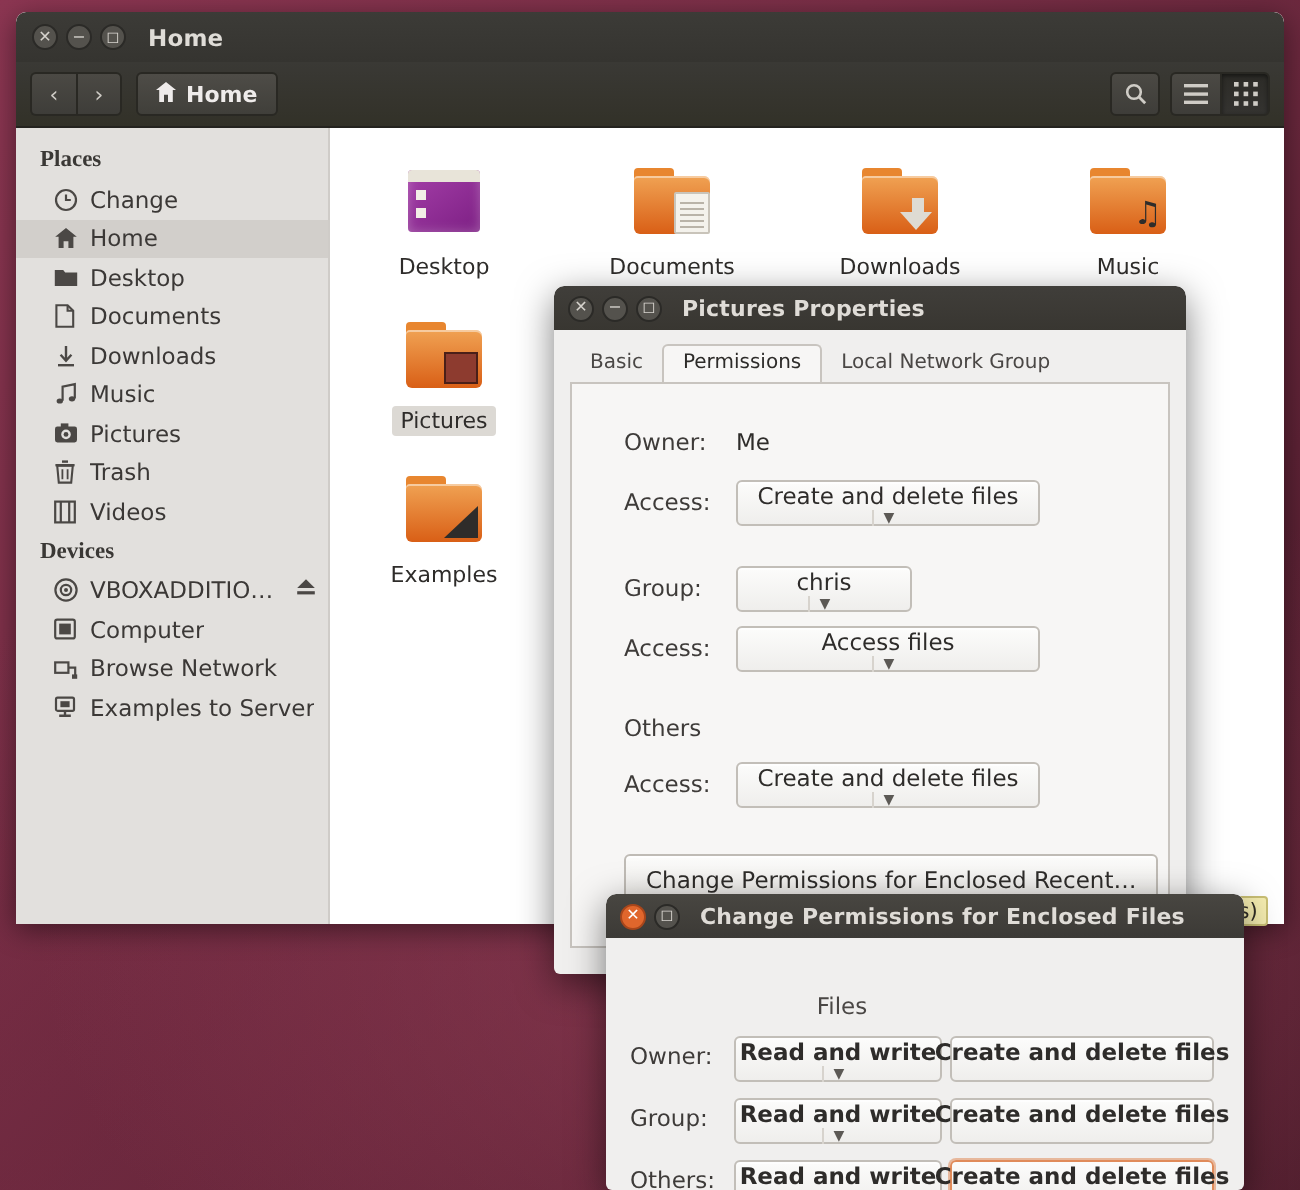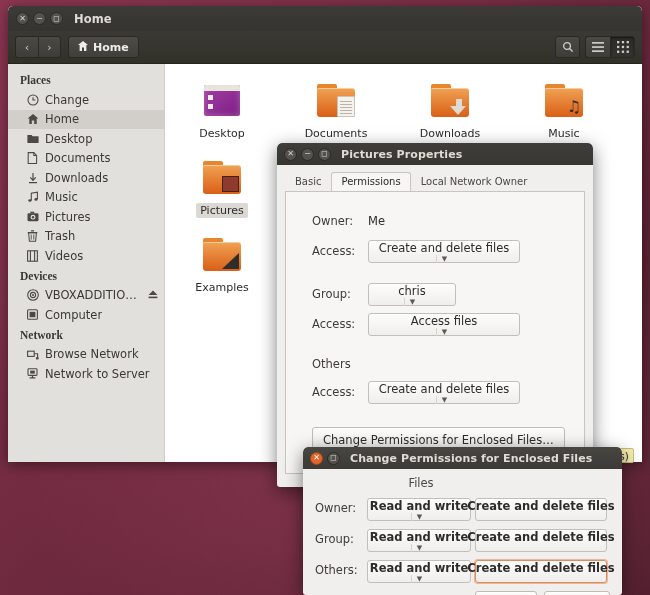--- a/index.html
+++ b/index.html
@@ -269,21 +269,21 @@
     box-shadow: 0 1px 0 rgba(255,255,255,.75) inset;
   }
   .group-head { padding-left: 26px; font-size: 11.5px; color: #3e3b39; height: 26px; display: flex; align-items: center; text-align: right; }
 
   
   #chperm { left: 303px; top: 447px; width: 319px; height: 148px; }
   #chperm .dlg-title { background: linear-gradient(#484641, #3c3a36); }
   .cp-body { padding: 7px 12px 0 12px; }
   .cp-headrow { display: flex; font-size: 11.5px; color: #4a4745; font-weight: normal; }
   .cp-headrow .sp { width: 52px; }
-  .cp-headrow .h { width: 108px; text-align: center; }
+  .cp-headrow .h { width: 108px; text-align: center; margin-top: 20px; }
   .cp-headrow .h2 { width: 132px; text-align: center; }
   .cp-row { display: flex; align-items: center; margin-top: 5px; }
   .cp-row .lbl { width: 52px; font-size: 11.5px; color: #3e3b39; }
   .cp-row .c1 { width: 104px; }
   .cp-row .c2 { width: 132px; margin-left: 4px; }
   .cp-row .combo { width: 100%; justify-content: space-between; font-weight: bold; }
   .cp-actions { display: flex; justify-content: flex-end; gap: 7px; padding: 8px 12px 0 12px; }
   .cp-actions .btn { min-width: 62px; }
 
   
@@ -482,42 +482,41 @@
         <div class="sb-item">
           <span class="sb-ico">
             <svg width="11" height="11" viewBox="0 0 11 11">
                 <rect x="0.6" y="0.8" width="9.8" height="9.4" rx="1" fill="none" stroke="#4b4845" stroke-width="1.1"></rect>
                 <rect x="2.6" y="2.8" width="5.8" height="5.4" fill="#4b4845"></rect>
               </svg>
           </span>
           <span class="sb-label">Computer</span>
         </div>
 
-        <div class="sb-head">Network</div>
 
         <div class="sb-item">
           <span class="sb-ico">
             <svg width="12" height="11" viewBox="0 0 12 11">
                 <rect x="0.6" y="2.2" width="6.6" height="5.2" fill="none" stroke="#4b4845" stroke-width="1.1"></rect>
                 <path d="M7.2 4.8 H10.6 V8.8" fill="none" stroke="#4b4845" stroke-width="1.1"></path>
                 <rect x="9" y="8.2" width="2.6" height="2.2" fill="#4b4845"></rect>
               </svg>
           </span>
           <span class="sb-label">Browse Network</span>
         </div>
 
         <div class="sb-item">
           <span class="sb-ico">
             <svg width="11" height="11" viewBox="0 0 11 11">
                 <rect x="1" y="0.8" width="9" height="6.6" rx="0.8" fill="none" stroke="#4b4845" stroke-width="1.1"></rect>
                 <rect x="3.2" y="2.6" width="4.6" height="3" fill="#4b4845"></rect>
                 <path d="M5.5 7.4 V9.2 M2.6 9.9 H8.4" stroke="#4b4845" stroke-width="1.2"></path>
               </svg>
           </span>
-          <span class="sb-label">Network to Server</span>
+          <span class="sb-label">Examples to Server</span>
         </div>
       </div>
 
       <div class="iconview">
 
         <div class="icon-row">
           <div class="icon-cell">
             <div class="icon-art">
               <div class="deskicon">
                   <div class="bar"></div>
@@ -640,21 +639,21 @@
         <div class="wb">✕</div>
         <div class="wb">−</div>
         <div class="wb">◻</div>
       </div>
       <div class="title-text">Pictures Properties</div>
     </div>
 
     <div class="tabs">
       <div class="tab">Basic</div>
       <div class="tab active">Permissions</div>
-      <div class="tab">Local Network Owner</div>
+      <div class="tab">Local Network Group</div>
     </div>
 
     <div class="tab-panel">
 
       <div class="row">
         <div class="row-label">Owner:</div>
         <div class="row-static">Me</div>
       </div>
 
       <div class="row">
@@ -691,21 +690,21 @@
         <div class="row-label">Access:</div>
         <div class="combo" style="width:152px;justify-content:space-between;">
           <span class="ctext">Create and delete files</span>
           <span class="carrow">▼</span>
         </div>
       </div>
 
       <div style="height:20px;"></div>
 
       <div style="padding-left:26px;">
-        <div class="btn">Change Permissions for Enclosed Files…</div>
+        <div class="btn">Change Permissions for Enclosed Recent…</div>
       </div>
     </div>
   </div>
 
   <div class="dialog" id="chperm">
     <div class="dlg-title">
       <div class="win-buttons">
         <div class="wb close-active">✕</div>
         <div class="wb">◻</div>
       </div>

